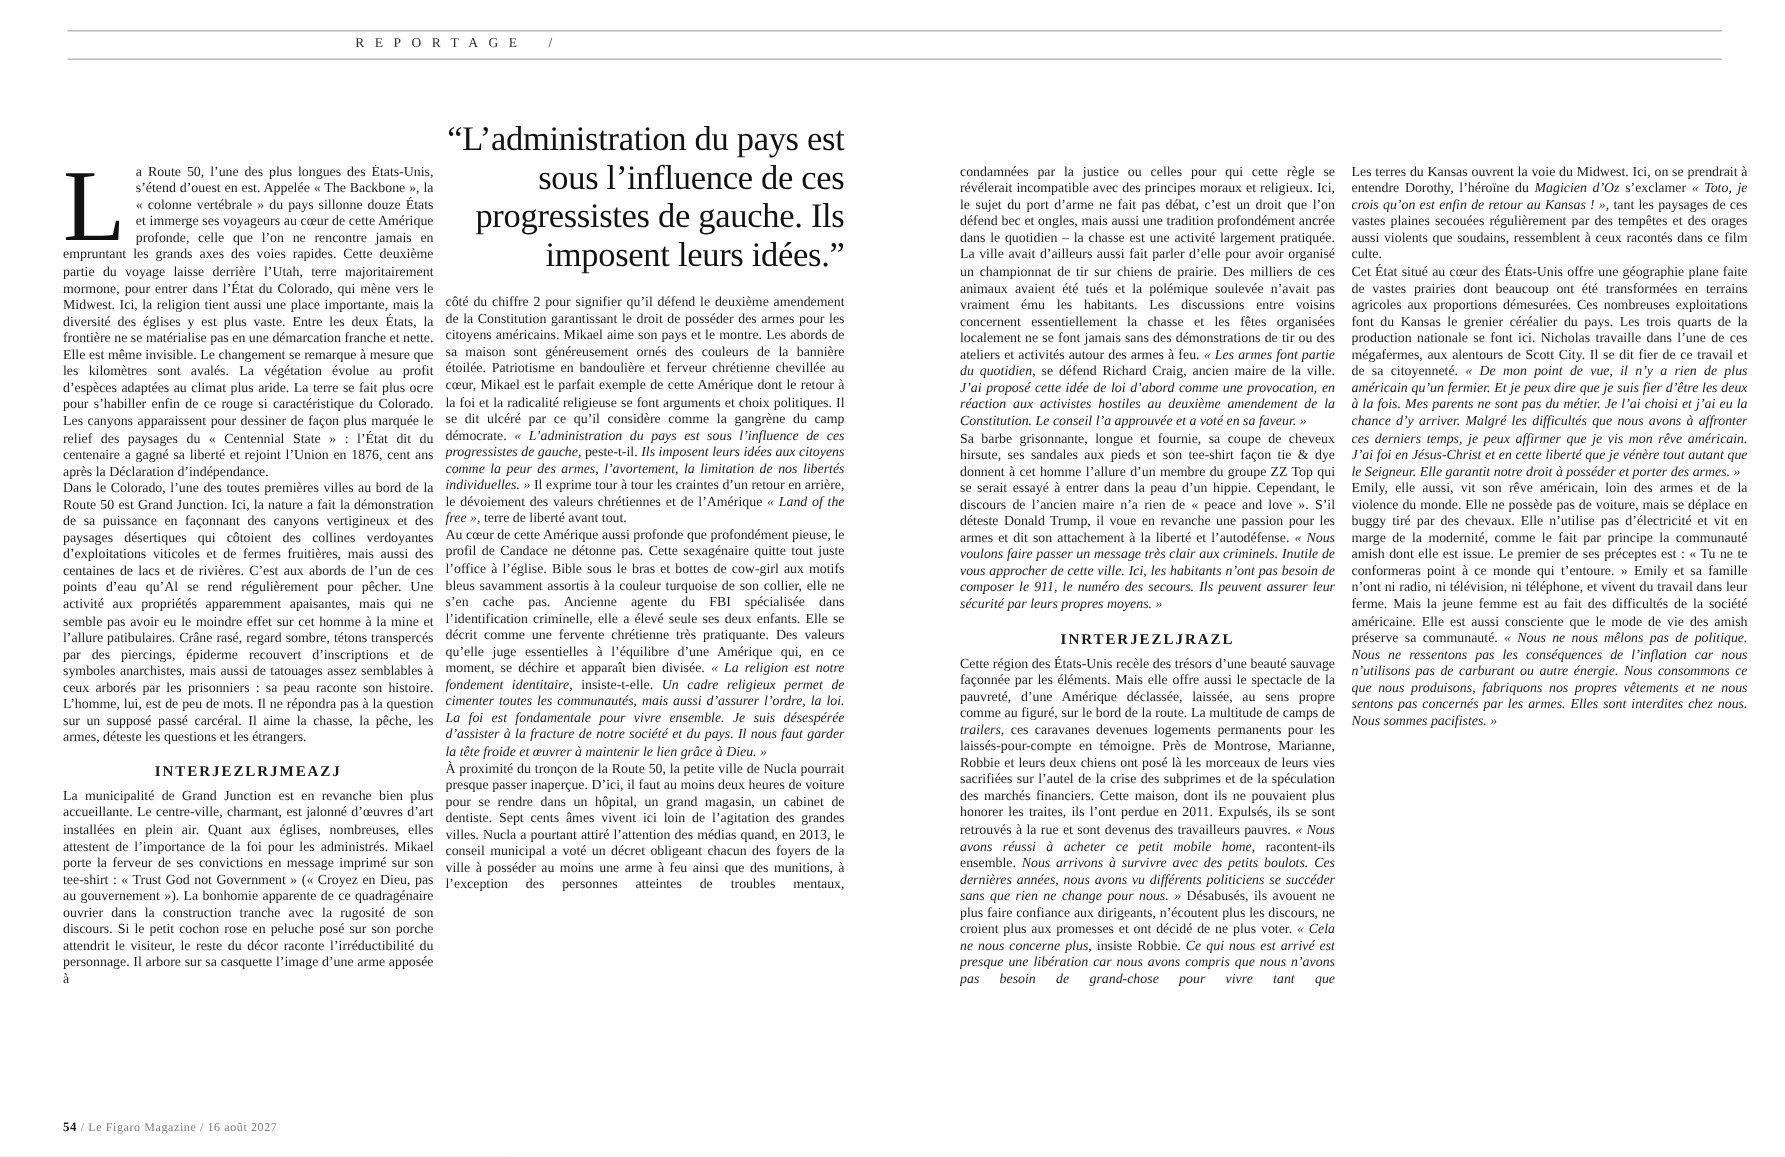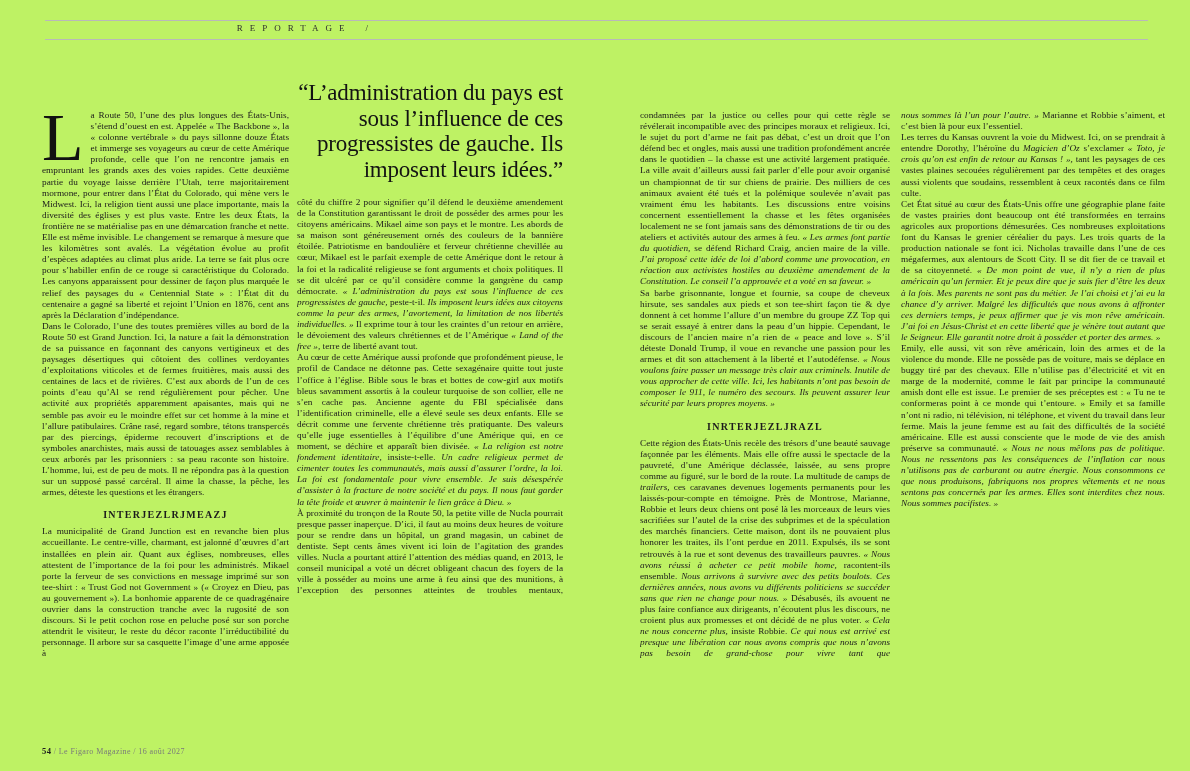--- a/index.html
+++ b/index.html
@@ -1,17 +1,17 @@
 <!DOCTYPE html>
 <html><head>
 <meta charset="utf-8">
 <style>
   html,body{margin:0;padding:0;background:#e8e8e8;}
   .page{
-    position:relative;width:1190px;height:771px;background:#bef264;
+    position:relative;width:1190px;height:771px;background:#ffffff;
     font-family:"Liberation Serif","DejaVu Serif",serif;color:#1b1b1b;
     overflow:hidden;margin:0 auto;
   }
   .rule{position:absolute;left:45px;width:1103px;height:1px;background:#b9b9b9;}
   .rule-top{top:20px;}
   .rule-bottom{top:39px;}
   .kicker{
     position:absolute;top:23px;left:42px;width:521px;text-align:center;
     font-size:9px;letter-spacing:7px;color:#2e2e2e;white-space:nowrap;
   }
@@ -66,20 +66,19 @@
       <p class=""><span>Au cœur de cette Amérique aussi profonde que profondément pieuse, le profil de Candace ne détonne pas. Cette sexagénaire quitte tout juste l’office à l’église. Bible sous le bras et bottes de cow-girl aux motifs bleus savamment assortis à la couleur turquoise de son collier, elle ne s’en cache pas. Ancienne agente du FBI spécialisée dans l’identification criminelle, elle a élevé seule ses deux enfants. Elle se décrit comme une fervente chrétienne très pratiquante. Des valeurs qu’elle juge essentielles à l’équilibre d’une Amérique qui, en ce moment, se déchire et apparaît bien divisée. </span><span class="it">« La religion est notre fondement identitaire, </span><span>insiste-t-elle. </span><span class="it">Un cadre religieux permet de cimenter toutes les communautés, mais aussi d’assurer l’ordre, la loi. La foi est fondamentale pour vivre ensemble. Je suis désespérée d’assister à la fracture de notre société et du pays. Il nous faut garder la tête froide et œuvrer à maintenir le lien grâce à Dieu. »</span></p>
       <p class="flush"><span>À proximité du tronçon de la Route 50, la petite ville de Nucla pourrait presque passer inaperçue. D’ici, il faut au moins deux heures de voiture pour se rendre dans un hôpital, un grand magasin, un cabinet de dentiste. Sept cents âmes vivent ici loin de l’agitation des grandes villes. Nucla a pourtant attiré l’attention des médias quand, en 2013, le conseil municipal a voté un décret obligeant chacun des foyers de la ville à posséder au moins une arme à feu ainsi que des munitions, à l’exception des personnes atteintes de troubles mentaux,</span></p>
     </div>
   <div class="col col3">
       <p class=""><span>condamnées par la justice ou celles pour qui cette règle se révélerait incompatible avec des principes moraux et religieux. Ici, le sujet du port d’arme ne fait pas débat, c’est un droit que l’on défend bec et ongles, mais aussi une tradition profondément ancrée dans le quotidien – la chasse est une activité largement pratiquée. La ville avait d’ailleurs aussi fait parler d’elle pour avoir organisé un championnat de tir sur chiens de prairie. Des milliers de ces animaux avaient été tués et la polémique soulevée n’avait pas vraiment ému les habitants. Les discussions entre voisins concernent essentiellement la chasse et les fêtes organisées localement ne se font jamais sans des démonstrations de tir ou des ateliers et activités autour des armes à feu. </span><span class="it">« Les armes font partie du quotidien, </span><span>se défend Richard Craig, ancien maire de la ville. </span><span class="it">J’ai proposé cette idée de loi d’abord comme une provocation, en réaction aux activistes hostiles au deuxième amendement de la Constitution. Le conseil l’a approuvée et a voté en sa faveur. »</span></p>
       <p class=""><span>Sa barbe grisonnante, longue et fournie, sa coupe de cheveux hirsute, ses sandales aux pieds et son tee-shirt façon tie &amp; dye donnent à cet homme l’allure d’un membre du groupe ZZ Top qui se serait essayé à entrer dans la peau d’un hippie. Cependant, le discours de l’ancien maire n’a rien de « peace and love ». S’il déteste Donald Trump, il voue en revanche une passion pour les armes et dit son attachement à la liberté et l’autodéfense. </span><span class="it">« Nous voulons faire passer un message très clair aux criminels. Inutile de vous approcher de cette ville. Ici, les habitants n’ont pas besoin de composer le 911, le numéro des secours. Ils peuvent assurer leur sécurité par leurs propres moyens. »</span></p>
       <div class="crosshead">INRTERJEZLJRAZL</div>
       <p class="flush"><span>Cette région des États-Unis recèle des trésors d’une beauté sauvage façonnée par les éléments. Mais elle offre aussi le spectacle de la pauvreté, d’une Amérique déclassée, laissée, au sens propre comme au figuré, sur le bord de la route. La multitude de camps de </span><span class="it">trailers, </span><span>ces caravanes devenues logements permanents pour les laissés-pour-compte en témoigne. Près de Montrose, Marianne, Robbie et leurs deux chiens ont posé là les morceaux de leurs vies sacrifiées sur l’autel de la crise des subprimes et de la spéculation des marchés financiers. Cette maison, dont ils ne pouvaient plus honorer les traites, ils l’ont perdue en 2011. Expulsés, ils se sont retrouvés à la rue et sont devenus des travailleurs pauvres. </span><span class="it">« Nous avons réussi à acheter ce petit mobile home, </span><span>racontent-ils ensemble. </span><span class="it">Nous arrivons à survivre avec des petits boulots. Ces dernières années, nous avons vu différents politiciens se succéder sans que rien ne change pour nous. » </span><span>Désabusés, ils avouent ne plus faire confiance aux dirigeants, n’écoutent plus les discours, ne croient plus aux promesses et ont décidé de ne plus voter. </span><span class="it">« Cela ne nous concerne plus, </span><span>insiste Robbie. </span><span class="it">Ce qui nous est arrivé est presque une libération car nous avons compris que nous n’avons pas besoin de grand-chose pour vivre tant que</span></p>
     </div>
   <div class="col col4">
-      <p class=""><span class="it">nous sommes là l’un pour l’autre. » </span><span>Marianne et Robbie s’aiment, et c’est bien là pour eux l’essentiel.</span></p>
       <p class=""><span>Les terres du Kansas ouvrent la voie du Midwest. Ici, on se prendrait à entendre Dorothy, l’héroïne du </span><span class="it">Magicien d’Oz </span><span>s’exclamer </span><span class="it">« Toto, je crois qu’on est enfin de retour au Kansas ! », </span><span>tant les paysages de ces vastes plaines secouées régulièrement par des tempêtes et des orages aussi violents que soudains, ressemblent à ceux racontés dans ce film culte.</span></p>
       <p class=""><span>Cet État situé au cœur des États-Unis offre une géographie plane faite de vastes prairies dont beaucoup ont été transformées en terrains agricoles aux proportions démesurées. Ces nombreuses exploitations font du Kansas le grenier céréalier du pays. Les trois quarts de la production nationale se font ici. Nicholas travaille dans l’une de ces mégafermes, aux alentours de Scott City. Il se dit fier de ce travail et de sa citoyenneté. </span><span class="it">« De mon point de vue, il n’y a rien de plus américain qu’un fermier. Et je peux dire que je suis fier d’être les deux à la fois. Mes parents ne sont pas du métier. Je l’ai choisi et j’ai eu la chance d’y arriver. Malgré les difficultés que nous avons à affronter ces derniers temps, je peux affirmer que je vis mon rêve américain. J’ai foi en Jésus-Christ et en cette liberté que je vénère tout autant que le Seigneur. Elle garantit notre droit à posséder et porter des armes. »</span></p>
       <p class=""><span>Emily, elle aussi, vit son rêve américain, loin des armes et de la violence du monde. Elle ne possède pas de voiture, mais se déplace en buggy tiré par des chevaux. Elle n’utilise pas d’électricité et vit en marge de la modernité, comme le fait par principe la communauté amish dont elle est issue. Le premier de ses préceptes est : « Tu ne te conformeras point à ce monde qui t’entoure. » Emily et sa famille n’ont ni radio, ni télévision, ni téléphone, et vivent du travail dans leur ferme. Mais la jeune femme est au fait des difficultés de la société américaine. Elle est aussi consciente que le mode de vie des amish préserve sa communauté. </span><span class="it">« Nous ne nous mêlons pas de politique. Nous ne ressentons pas les conséquences de l’inflation car nous n’utilisons pas de carburant ou autre énergie. Nous consommons ce que nous produisons, fabriquons nos propres vêtements et ne nous sentons pas concernés par les armes. Elles sont interdites chez nous. Nous sommes pacifistes. »</span></p>
     </div>
 
   <div class="footer"><span class="pg">54</span> <span>/ Le Figaro Magazine / 16 août 2027</span></div>
 </div>
 
 </body></html>

